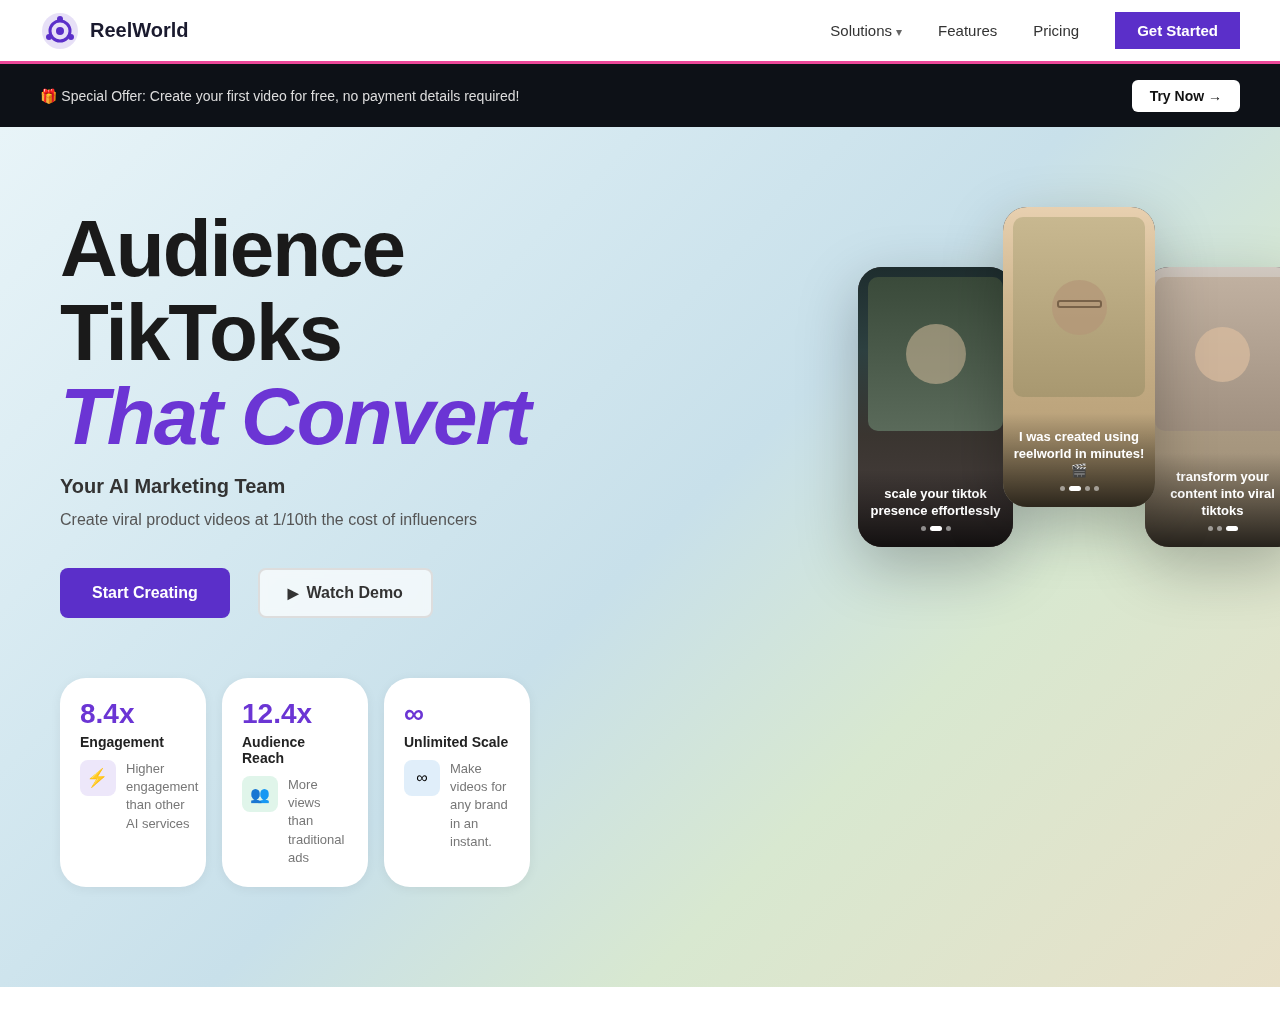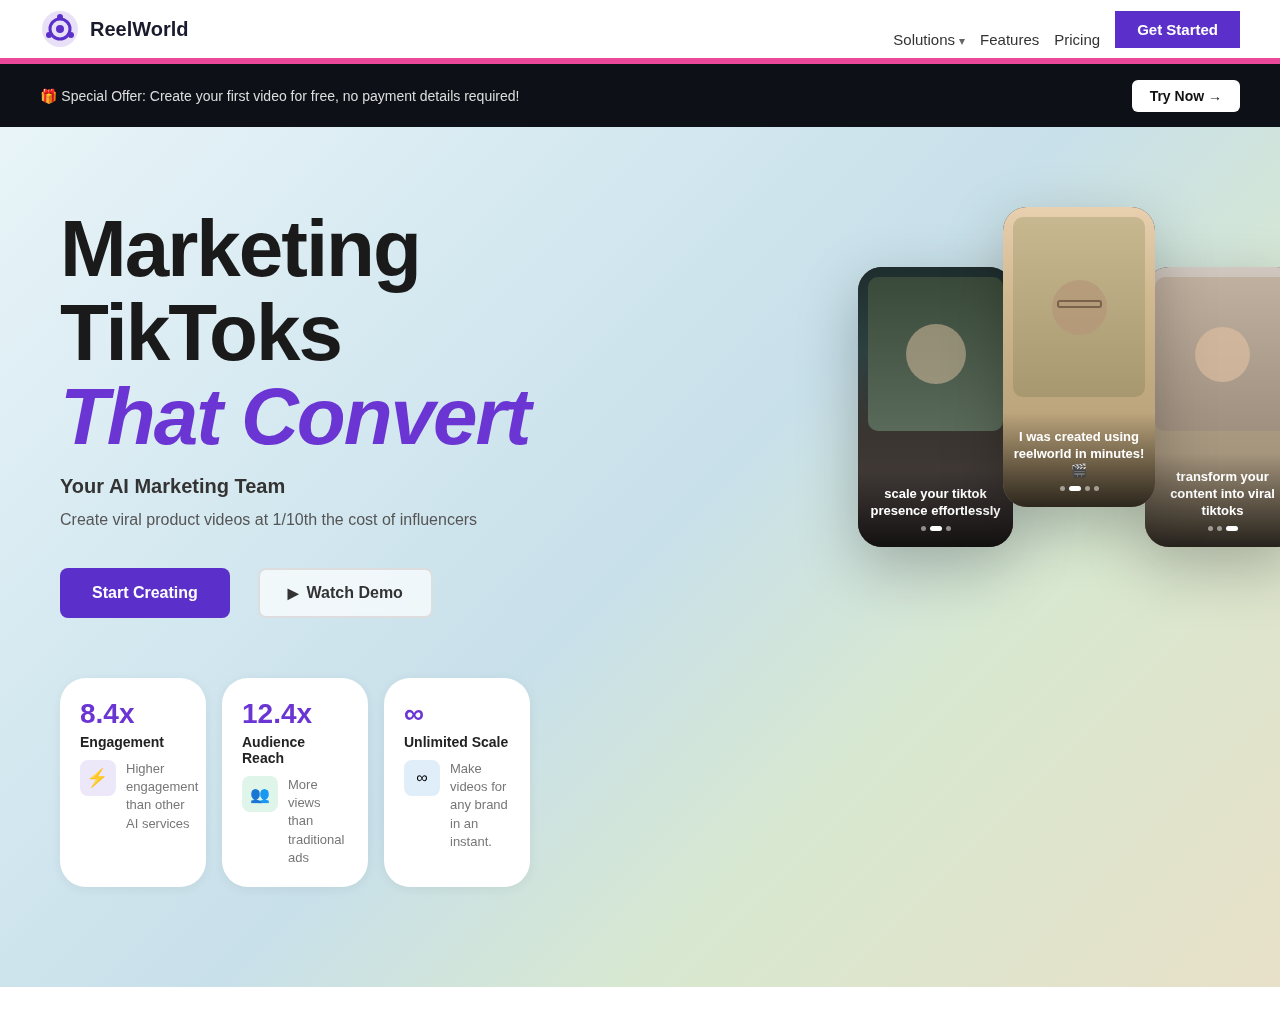--- a/index.html
+++ b/index.html
@@ -6,43 +6,43 @@
     body { font-family: -apple-system, BlinkMacSystemFont, 'Segoe UI', sans-serif; width: 1280px; min-height: 1024px; overflow-x: hidden; }
 
     
     .navbar {
       display: flex;
       align-items: center;
       justify-content: space-between;
       padding: 0 40px;
       height: 64px;
       background: #fff;
-      border-bottom: 6px solid #ec4899;
+      border-bottom: 3px solid #ec4899;
       position: relative;
       z-index: 10;
     }
     .logo-area {
       display: flex;
       align-items: center;
       gap: 10px;
       cursor: pointer;
     }
     .logo-icon {
       width: 40px;
       height: 40px;
     }
     .logo-text {
       font-size: 20px;
       font-weight: 700;
       color: #1a1a2e;
     }
     .nav-links {
       display: flex;
-      align-items: flex-end;
-      gap: 15px;
+      align-items: center;
+      gap: 36px;
     }
     .nav-link {
       font-size: 15px;
       color: #333;
       cursor: pointer;
       text-decoration: none;
     }
     .nav-link.solutions {
       display: flex;
       align-items: center;
@@ -309,21 +309,21 @@
 </nav>
 
 <div class="banner">
   <span class="banner-text">🎁 Special Offer: Create your first video for free, no payment details required!</span>
   <button class="banner-btn">Try Now →</button>
 </div>
 
 <section class="hero">
   <div class="hero-left">
     <h1 class="hero-headline">
-      <span>Marketing</span><br>
+      <span>Audience</span><br>
       <span>TikToks</span><br>
       <span class="convert">That Convert</span>
     </h1>
     <p class="hero-sub-title">Your AI Marketing Team</p>
     <p class="hero-desc">Create viral product videos at 1/10th the cost of influencers</p>
 
     <div class="hero-buttons">
       <button class="btn-primary">Start Creating</button>
       <button class="btn-secondary">
         <span style="font-size:14px;">▶</span>

